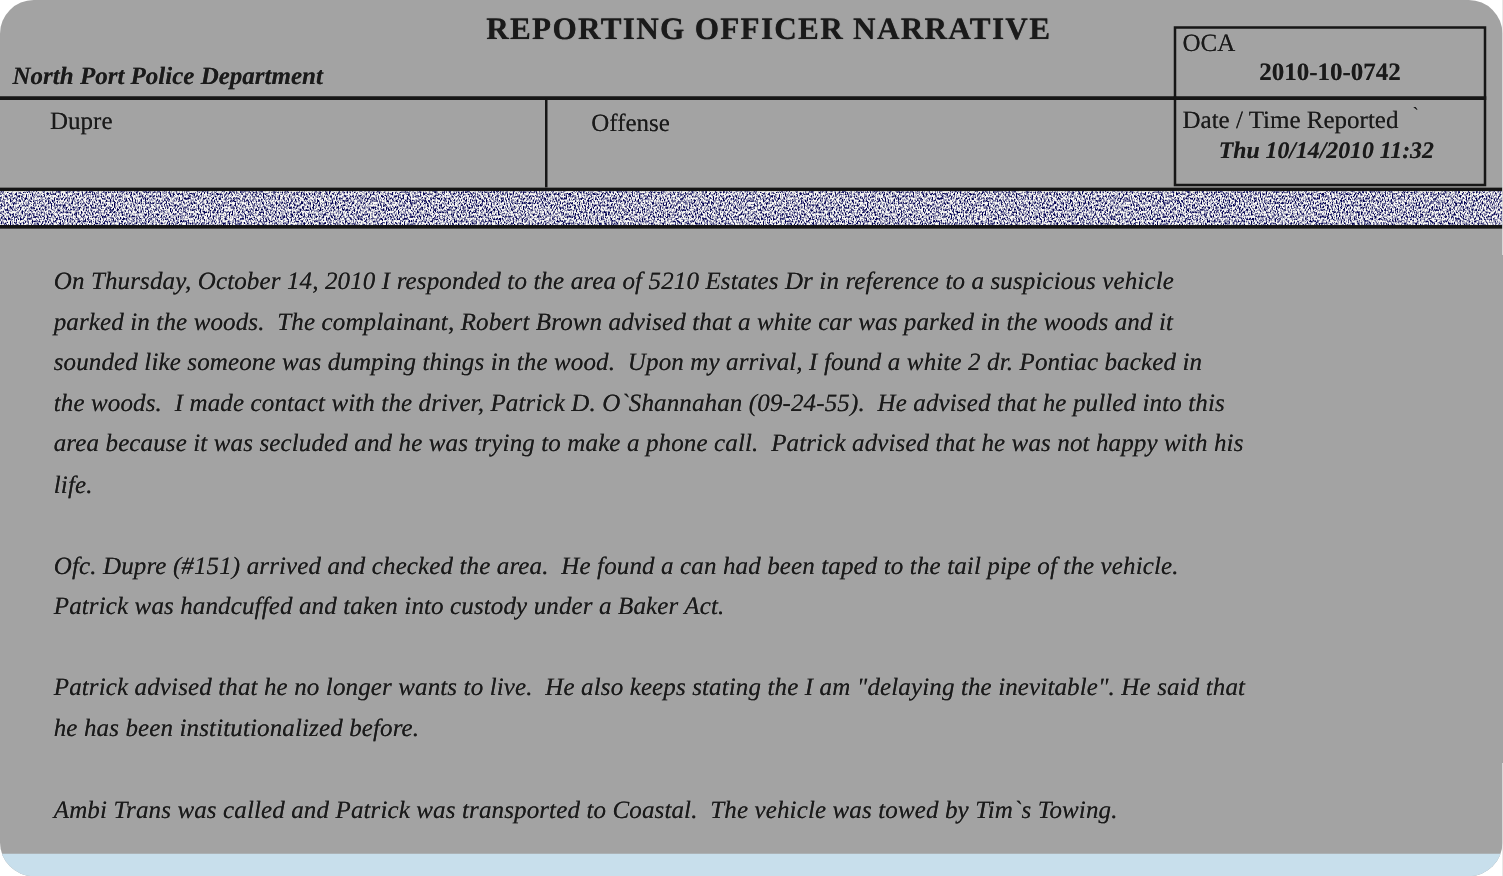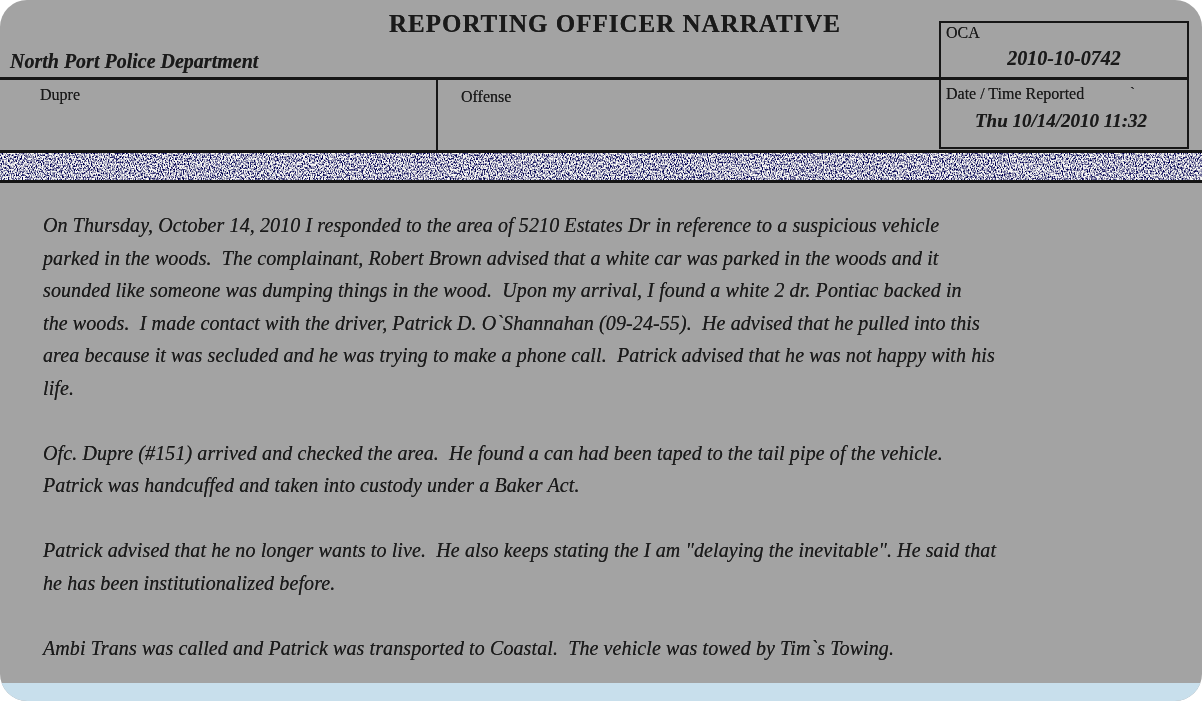--- a/index.html
+++ b/index.html
@@ -33,26 +33,26 @@
   .header-rule {
     left: 0; top: 77px; width: 941px; height: 3px;
     background: #161616;
   }
   .col-divider {
     left: 436px; top: 79px; width: 2px; height: 72px;
     background: #161616;
   }
 
   .cell-label {
-    font-size: 16px;
+    font-size: 20px;
     text-shadow: 0 0 0.5px rgba(0,0,0,.65);
     white-space: nowrap;
   }
   .victim-label { left: 40px; top: 86px; }
-  .offense-label { left: 461px; top: 88px; }
+  .offense-label { left: 473px; top: 88px; }
 
   .offense-value {
     left: 480px; top: 113px;
     font-size: 19px; font-weight: bold; font-style: italic;
     white-space: nowrap;
     text-shadow: 0 0 0.4px rgba(0,0,0,.55);
   }
 
   .oca-box {
     left: 939px; top: 21px; width: 250px; height: 128px;
@@ -60,21 +60,21 @@
     box-sizing: border-box;
   }
   .oca-divider {
     left: 939px; top: 77px; width: 250px; height: 3px;
     background: #161616;
   }
   .oca-label { left: 946px; top: 24px; }
   .oca-value {
     left: 939px; top: 47px; width: 250px;
     text-align: center;
-    font-size: 20px; font-weight: bold; font-style: italic;
+    font-size: 20px; font-weight: bold; 
     text-shadow: 0 0 0.4px rgba(0,0,0,.55);
   }
   .date-label { left: 946px; top: 85px; }
   .date-stray { left: 1130px; top: 84px; font-size: 15px; }
   .date-value {
     left: 939px; top: 110px; width: 244px;
     text-align: center;
     font-size: 19px; font-weight: bold; font-style: italic;
     text-shadow: 0 0 0.4px rgba(0,0,0,.55);
     white-space: nowrap;

